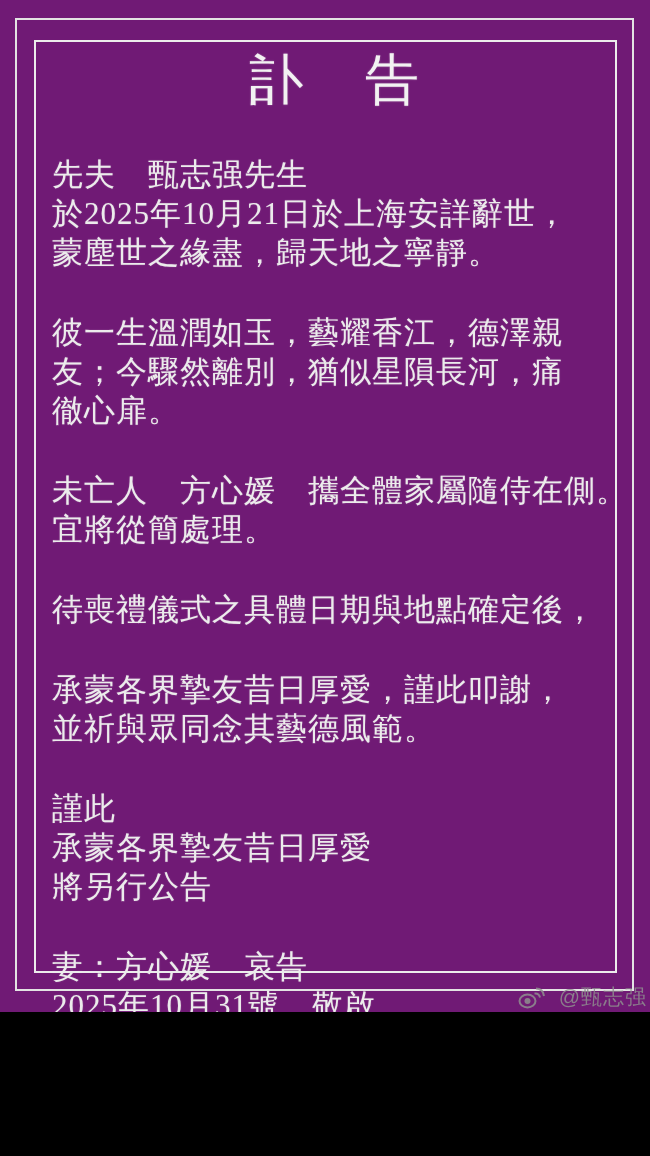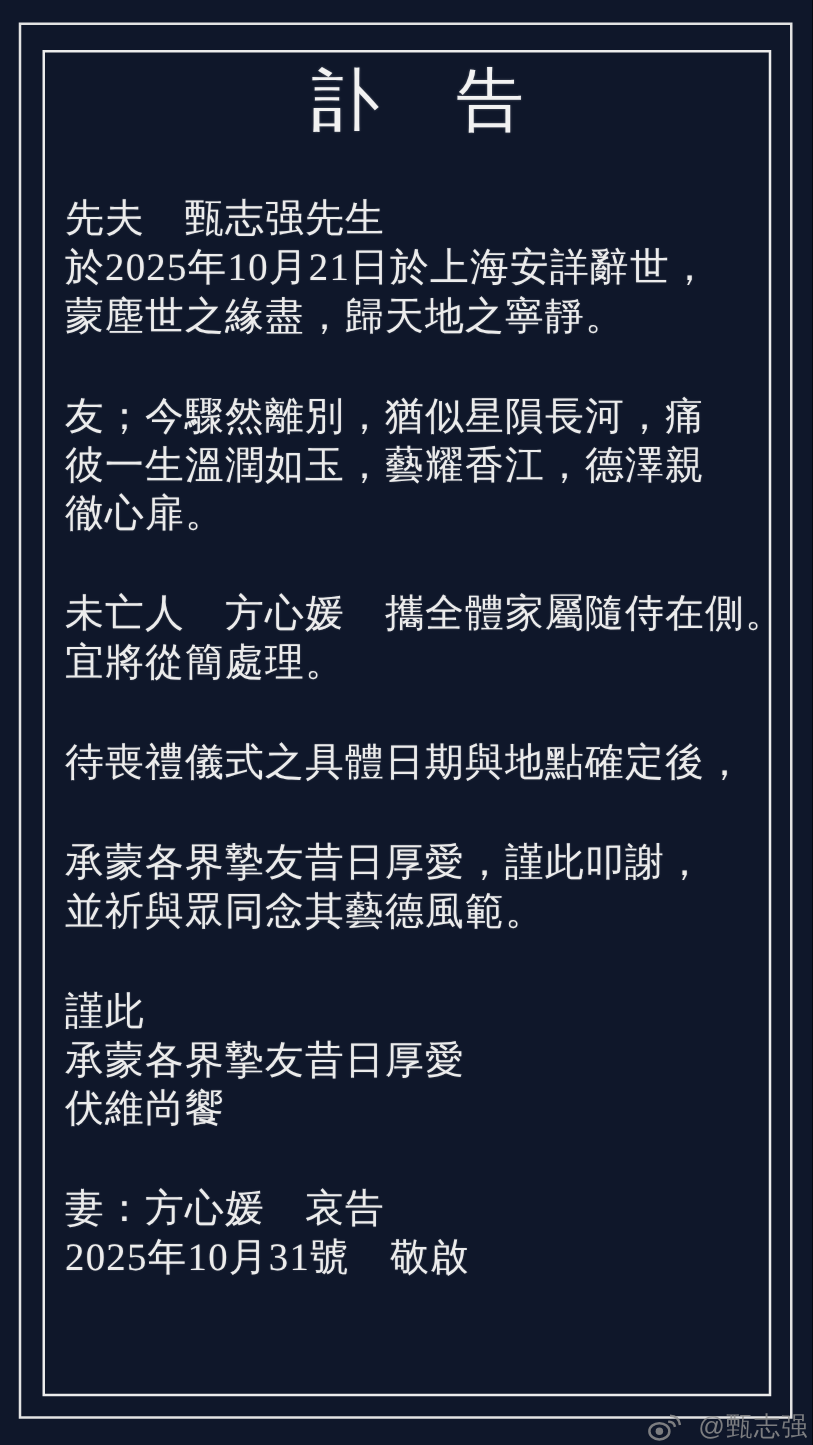--- a/index.html
+++ b/index.html
@@ -1,19 +1,19 @@
 <!DOCTYPE html>
 <html><head>
 <meta charset="utf-8">
 <style>
   html,body{margin:0;padding:0;background:#000;}
   .page{
     position:relative;
-    width:650px;height:1156px;
-    background:#0f172a;
+    width:650px;height:1012px;
+    background:#701a75;
     overflow:hidden;
     font-family:"Liberation Serif","DejaVu Serif",serif;
   }
   .frame-outer{
     position:absolute;left:15px;top:18px;right:16px;bottom:21px;
     border:2px solid #e3e3e3;
     pointer-events:none;
   }
   .frame-inner{
     position:absolute;left:34px;top:40px;right:33px;bottom:39px;
@@ -60,39 +60,39 @@
 
   <div class="content">
     <h1 class="title">訃　告</h1>
     <div id="notice-body">
         <div class="para">
           <div class="line">先夫　甄志强先生</div>
           <div class="line">於2025年10月21日於上海安詳辭世，</div>
           <div class="line">蒙塵世之緣盡，歸天地之寧靜。</div>
         </div>
         <div class="para">
+          <div class="line">彼一生溫潤如玉，藝耀香江，德澤親</div>
           <div class="line">友；今驟然離別，猶似星隕長河，痛</div>
-          <div class="line">彼一生溫潤如玉，藝耀香江，德澤親</div>
           <div class="line">徹心扉。</div>
         </div>
         <div class="para">
           <div class="line">未亡人　方心媛　攜全體家屬隨侍在側。</div>
           <div class="line">宜將從簡處理。</div>
         </div>
         <div class="para">
           <div class="line">待喪禮儀式之具體日期與地點確定後，</div>
         </div>
         <div class="para">
           <div class="line">承蒙各界摯友昔日厚愛，謹此叩謝，</div>
           <div class="line">並祈與眾同念其藝德風範。</div>
         </div>
         <div class="para">
           <div class="line">謹此</div>
           <div class="line">承蒙各界摯友昔日厚愛</div>
-          <div class="line">伏維尚饗</div>
+          <div class="line">將另行公告</div>
         </div>
         <div class="para">
           <div class="line">妻：方心媛　哀告</div>
           <div class="line">2025年10月31號　敬啟</div>
         </div>
       </div>
   </div>
 
   <div class="watermark">
     <span class="wm-icon">

